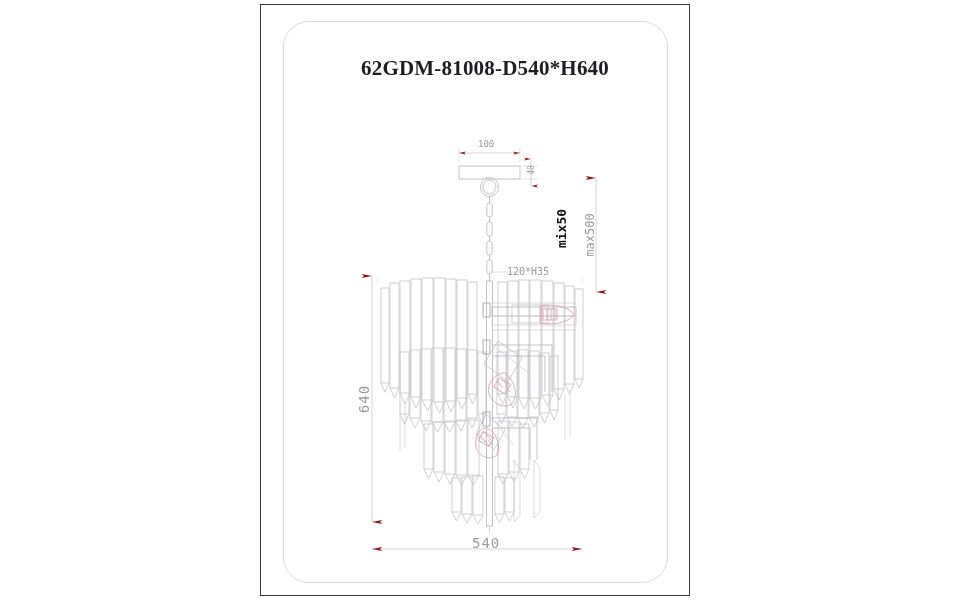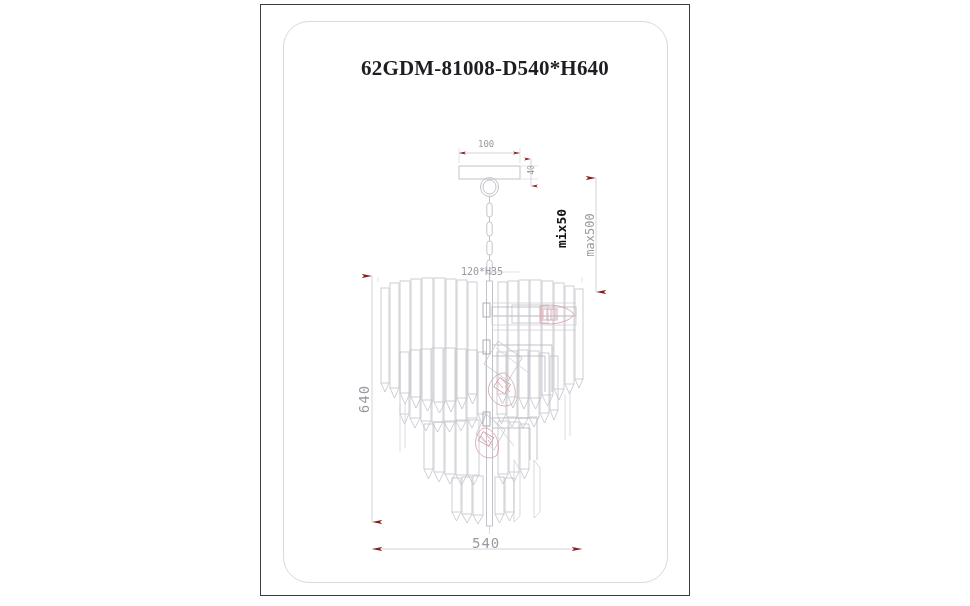--- a/index.html
+++ b/index.html
@@ -332,19 +332,19 @@
   </svg>
 
   <div class="dim-label" style="left:478px; top:140px; font-size:9px;">100</div>
 
   <div class="dim-label vert" style="left:527px; top:166px; font-size:8px;">40</div>
 
   <div class="dim-label strong vert" style="left:542px; top:222px; font-size:13px;">mix50</div>
 
   <div class="dim-label vert" style="left:568px; top:229px; font-size:12px;">max500</div>
 
-  <div class="dim-label" style="left:461px; top:267px; font-size:10px;">120*H35</div>
+  <div class="dim-label" style="left:507px; top:267px; font-size:10px;">120*H35</div>
 
   <div class="dim-label vert" style="left:350px; top:392px; font-size:14px; letter-spacing:1px;">640</div>
 
   <div class="dim-label" style="left:472px; top:536px; font-size:14px; letter-spacing:1px;">540</div>
 
 </div>
 
 </body></html>

